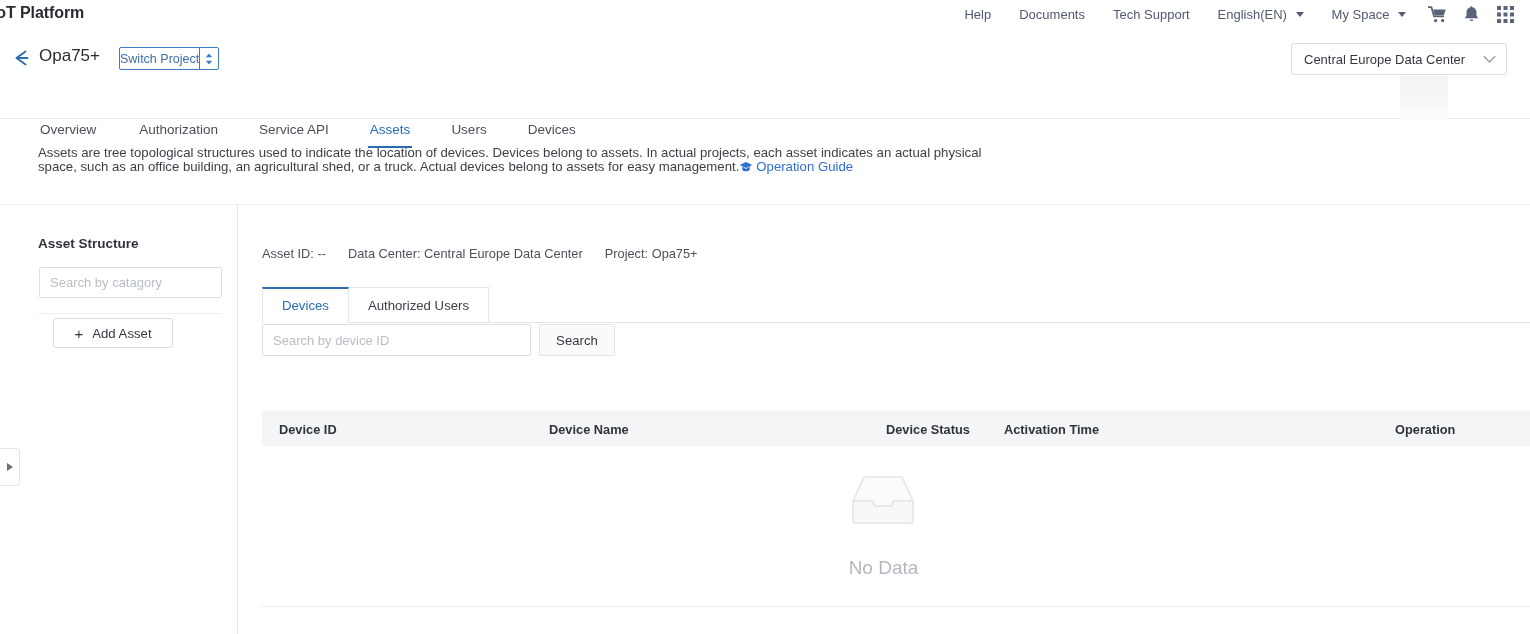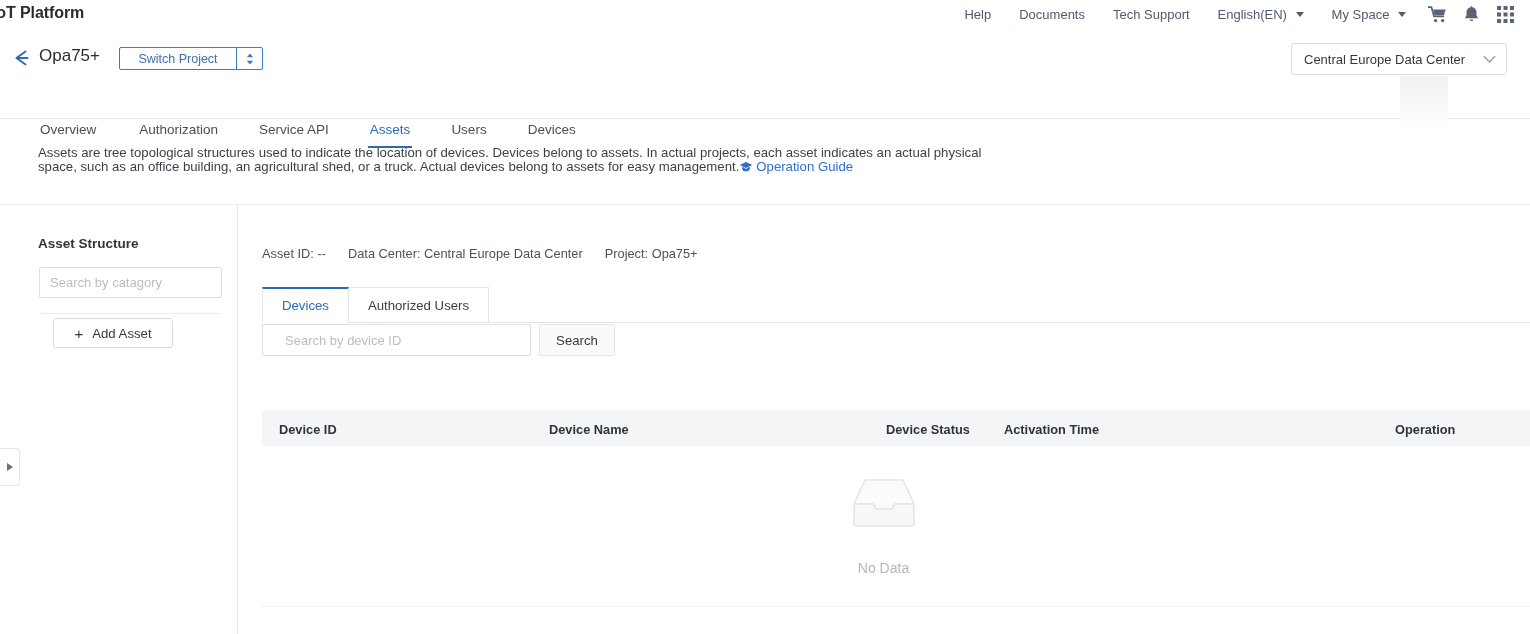--- a/index.html
+++ b/index.html
@@ -60,21 +60,21 @@
     position: absolute; left: 10px; top: 18px;
     width: 22px; height: 22px; cursor: pointer;
   }
   .projname {
     position: absolute; left: 39px; top: 17px;
     font-size: 17px; color: #2b2b33;
     white-space: nowrap;
   }
   .switchproj {
     position: absolute; left: 119px; top: 18px;
-    height: 23px; width: 144px;
+    height: 23px; width: 100px;
     border: 1px solid #3b7cc4;
     border-radius: 2px;
     display: flex; align-items: center;
     background: #fff; cursor: pointer;
   }
   .switchproj-label {
     flex: 1; text-align: center;
     font-size: 12.5px; color: #3f6fa8;
     white-space: nowrap;
   }
@@ -238,21 +238,21 @@
     right: 0; height: 1px; background: #e3e5e8;
   }
 
   .searchrow {
     position: absolute; left: 23px; top: 119px;
     display: flex; align-items: center;
   }
   .dev-search {
     width: 269px; height: 32px;
     border: 1px solid #dcdee2; border-radius: 2px;
-    padding: 0 22px; font-size: 13px; color: #333;
+    padding: 0 10px; font-size: 13px; color: #333;
     outline: none; background: #fff;
     font-family: "Liberation Sans", sans-serif;
   }
   .dev-search::placeholder { color: #b9bec5; }
   .searchbtn {
     margin-left: 8px;
     width: 76px; height: 32px;
     border: 1px solid #e3e5e8; border-radius: 2px;
     background: #fafafb; cursor: pointer;
     font-size: 13.2px; color: #333840;
@@ -274,21 +274,21 @@
 
   .empty {
     position: absolute; left: 23px; top: 241px;
     right: 0; height: 160px;
     display: flex; flex-direction: column;
     align-items: center; justify-content: center;
   }
   .empty-inner { margin-left: -25px; text-align: center; }
   .empty-label {
     margin-top: 26px;
-    font-size: 14px; color: #b3b8bf;
+    font-size: 19px; color: #b3b8bf;
   }
   .table-bottom-rule {
     position: absolute; left: 23px; top: 401px;
     right: 0; height: 1px; background: #eceef0;
   }
 </style>
 </head>
 <body>
 
 <div class="topbar">

